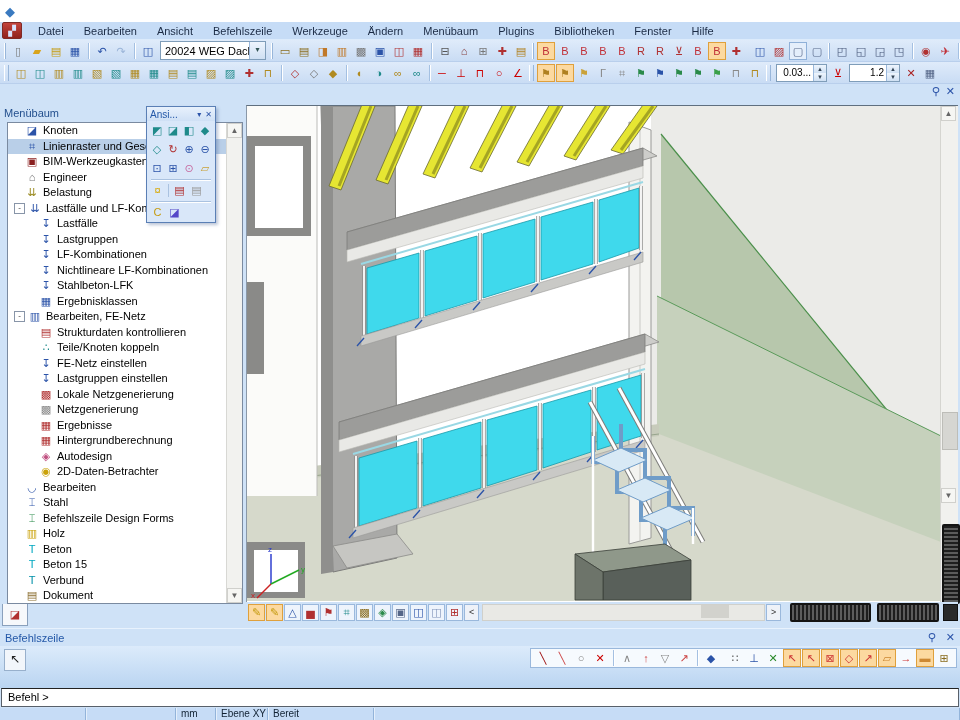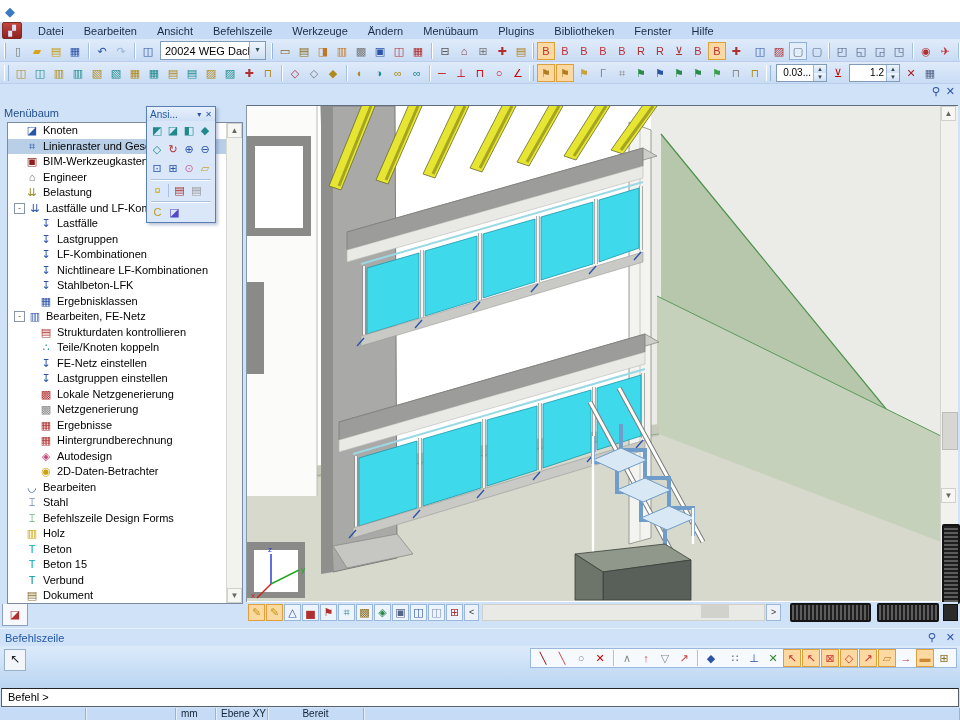--- a/index.html
+++ b/index.html
@@ -682,15 +682,15 @@
 
 <div class="cmdinput-row">
   <div class="cmdinput">Befehl &gt;</div>
 </div>
 
 <div class="statusbar" id="statusbar">
     <div class="scell" style="width: 86px;"></div>
     <div class="scell" style="width: 90px;"></div>
     <div class="scell" style="width: 40px;">mm</div>
     <div class="scell" style="width: 52px;">Ebene XY</div>
-    <div class="scell" style="width: 96px; text-align: center;">Bereit</div>
+    <div class="scell" style="width: 106px;">Bereit</div>
     <div class="scell" style="flex: 1 1 0%;"></div>
   </div>
 
 </body></html>

